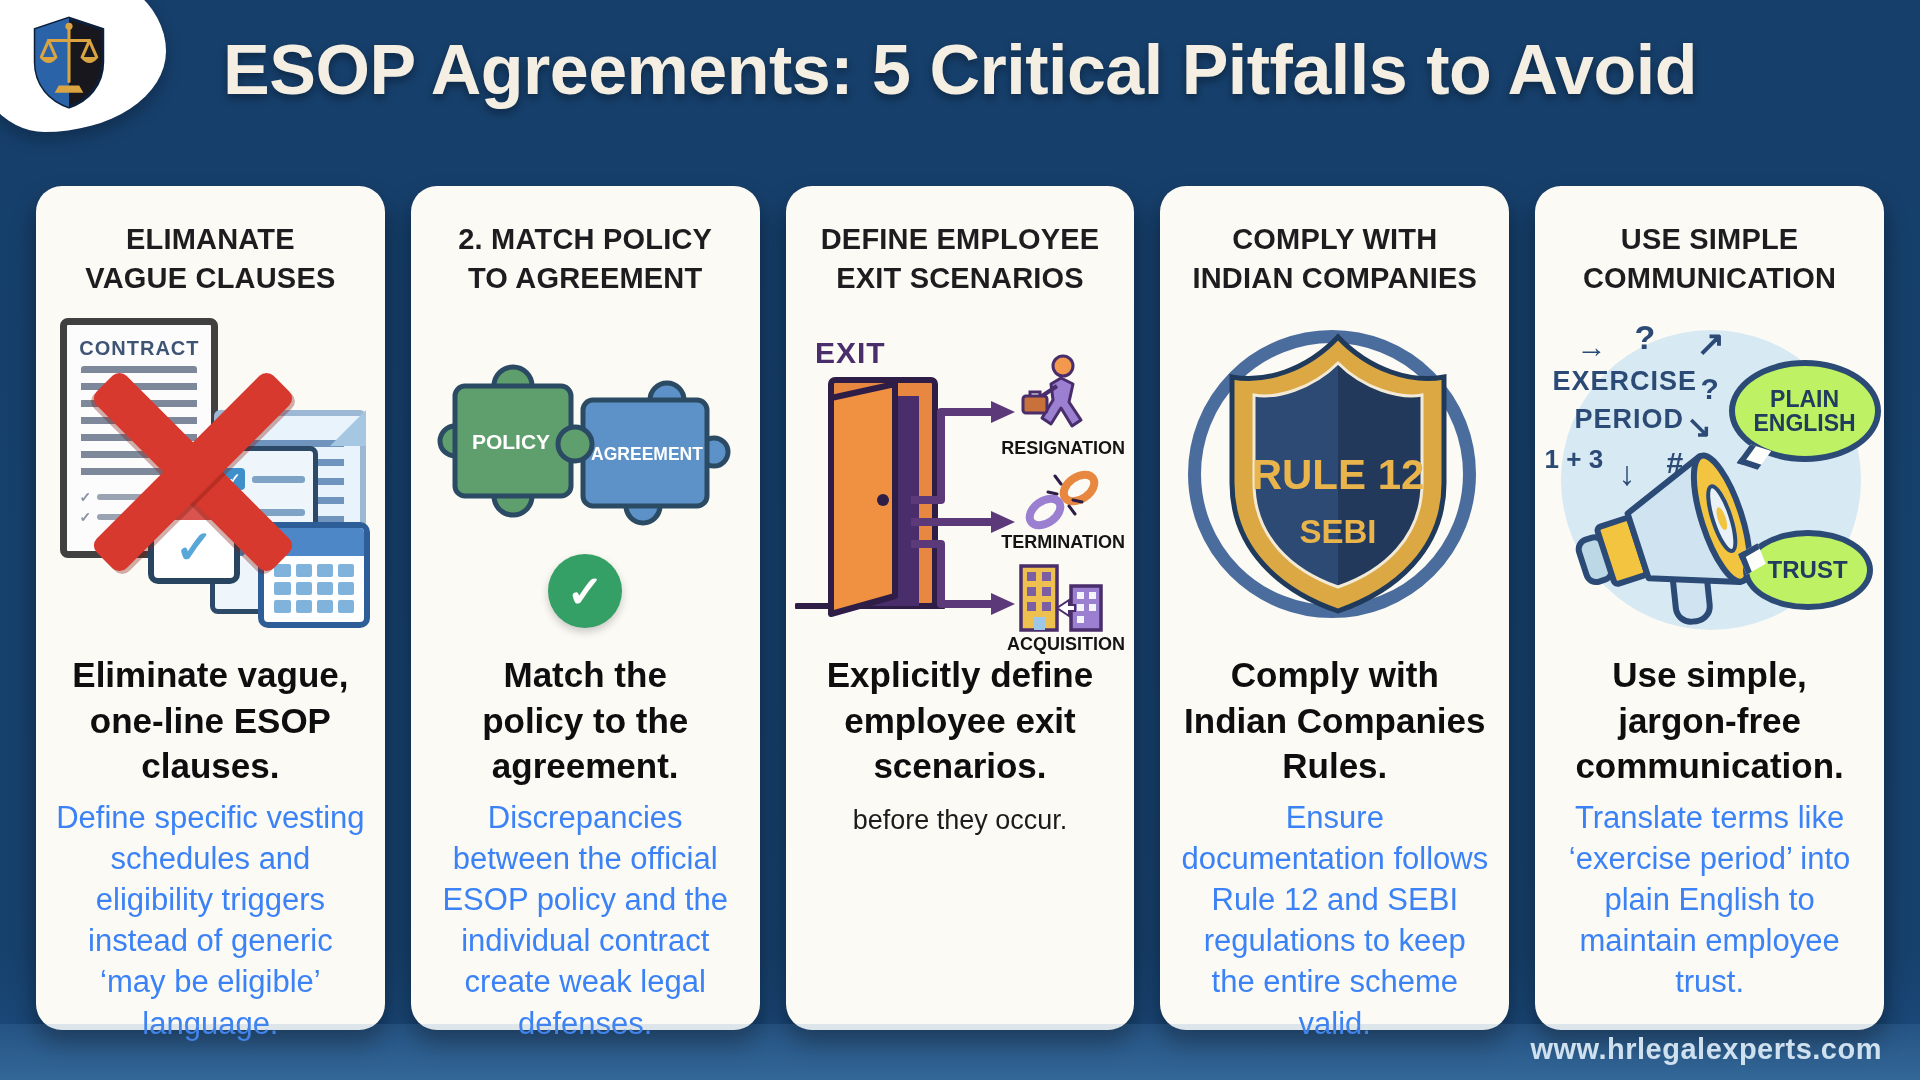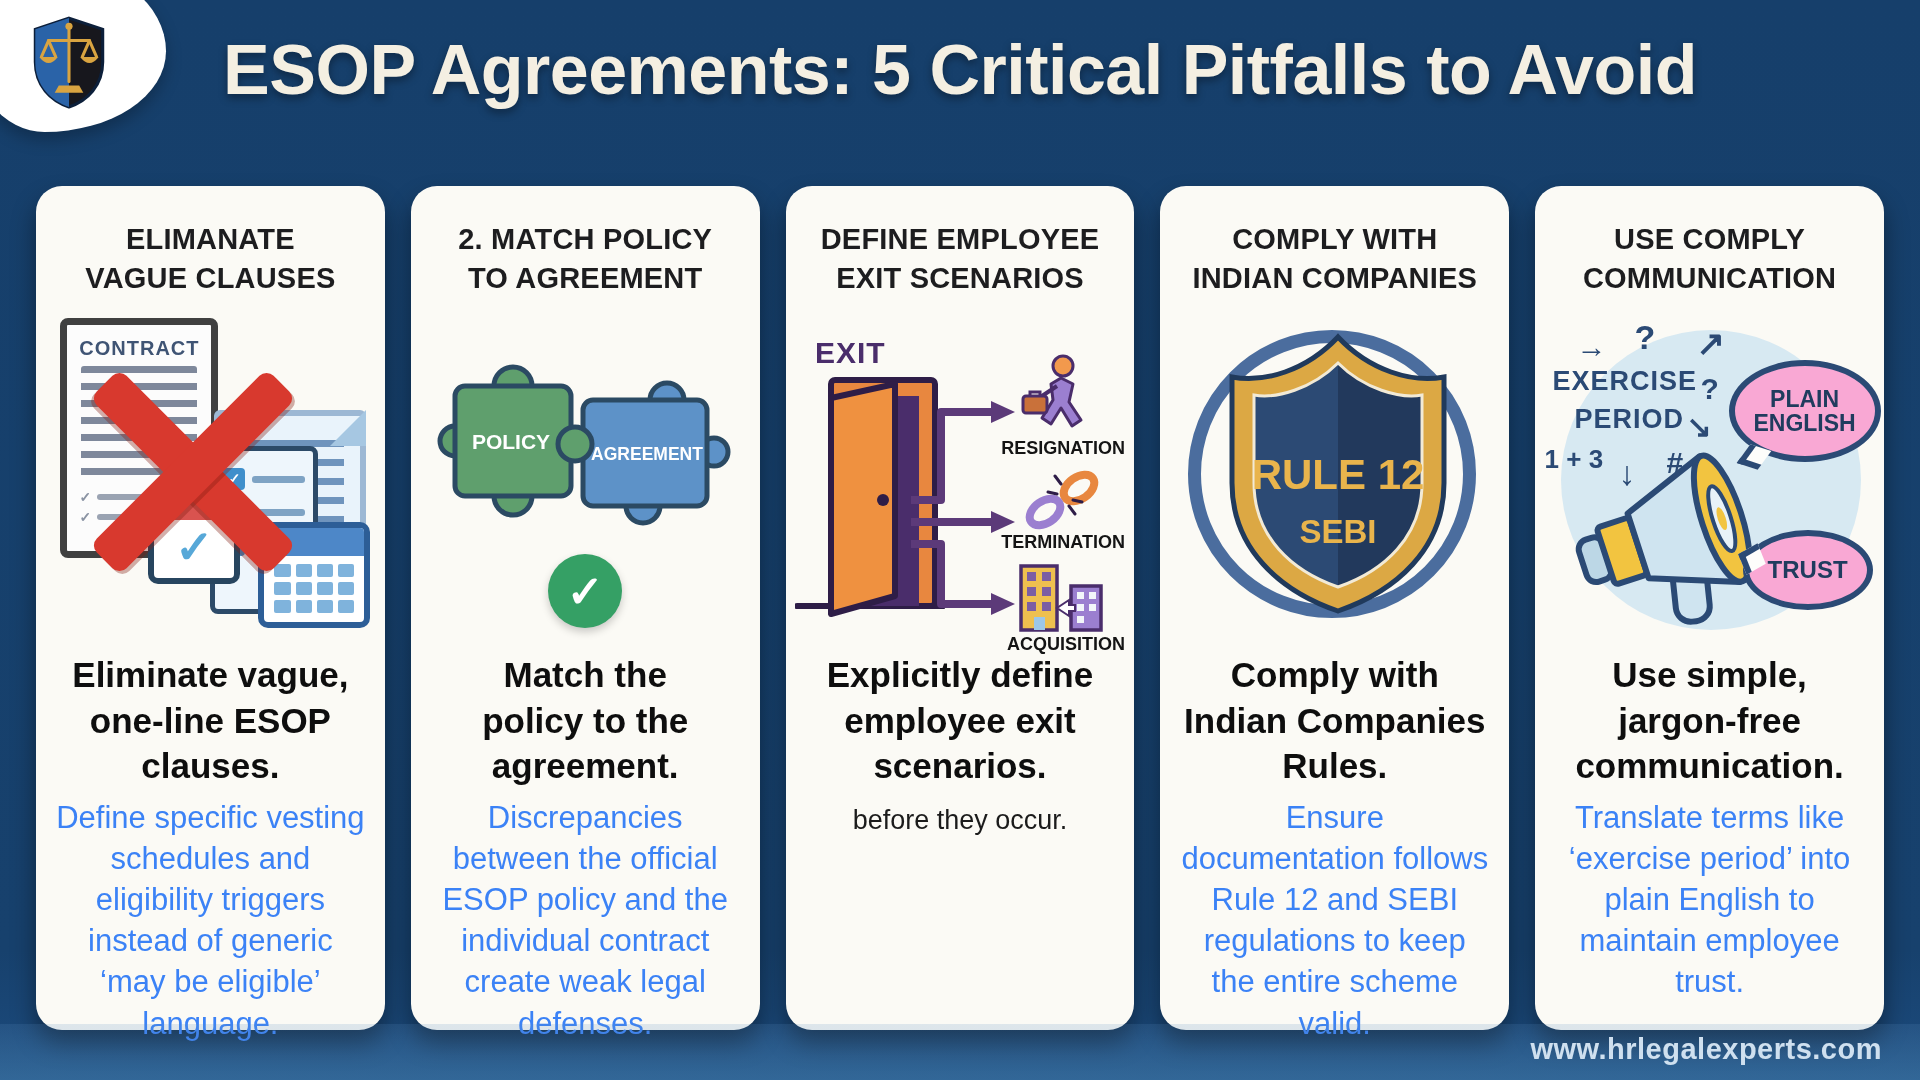--- a/index.html
+++ b/index.html
@@ -127,21 +127,21 @@
          border:13px solid #4b6d9e; border-radius:50%; }
   .shield-svg{ position:absolute; left:38px; top:8px; }
 
   
   .c5{ position:absolute; left:50%; top:0; transform:translateX(-50%); width:330px; height:330px; text-align:left; }
   .comm-circle{ position:absolute; left:16px; top:12px; width:300px; height:300px;
                 border-radius:50%; background:#d7e9f2; }
   .jg{ position:absolute; color:#2b4a75; font-weight:800; line-height:1; }
   .megaphone-svg{ position:absolute; left:28px; top:118px; }
   .bubble{
-    position:absolute; background:#f9a8d4; border:6px solid #2b4a75; border-radius:50%;
+    position:absolute; background:#bef264; border:6px solid #2b4a75; border-radius:50%;
     display:flex; align-items:center; justify-content:center; text-align:center;
     color:#203c5e; font-weight:800;
   }
   .bubble-plain{ right:-6px; top:42px; width:152px; height:102px; font-size:23px; line-height:1.05; padding:0 16px; }
   .bubble-trust{ right:2px; top:212px; width:130px; height:80px; font-size:24px; }
   .b-tail{ position:absolute; width:22px; height:22px; background:#fdfdfb; }
   .bubble-plain .b-tail{ left:8px; bottom:-12px; border-left:6px solid #2b4a75;
                          border-bottom:6px solid #2b4a75; transform:rotate(18deg) skewX(-18deg); }
   .bubble-trust .b-tail{ left:-8px; top:12px; border-left:6px solid #2b4a75;
                          border-top:6px solid #2b4a75; transform:rotate(-22deg) skewY(-8deg); }
@@ -365,21 +365,21 @@
         </svg>
       </div>
     </div>
     <h3 class="card-subtitle">Comply with
 Indian Companies
 Rules.</h3>
     <p class="card-body">Ensure documentation follows Rule 12 and SEBI regulations to keep the entire scheme valid.</p>
   </section>
 
   <section class="card">
-    <h2 class="card-title">USE COMPLY
+    <h2 class="card-title">USE SIMPLE
 COMMUNICATION</h2>
     <div class="illus">
       <div class="c5">
         <div class="comm-circle"></div>
         <span class="jg" style="left:32px; top:14px; font-size:30px;">→</span>
         <span class="jg" style="left:90px; top:2px; font-size:34px;">?</span>
         <span class="jg" style="left:152px; top:8px; font-size:34px;">↗</span>
         <span class="jg" style="left:8px; top:50px; font-size:27px; letter-spacing:1px;">EXERCISE</span>
         <span class="jg" style="left:156px; top:56px; font-size:30px;">?</span>
         <span class="jg" style="left:30px; top:88px; font-size:27px; letter-spacing:1px;">PERIOD</span>

